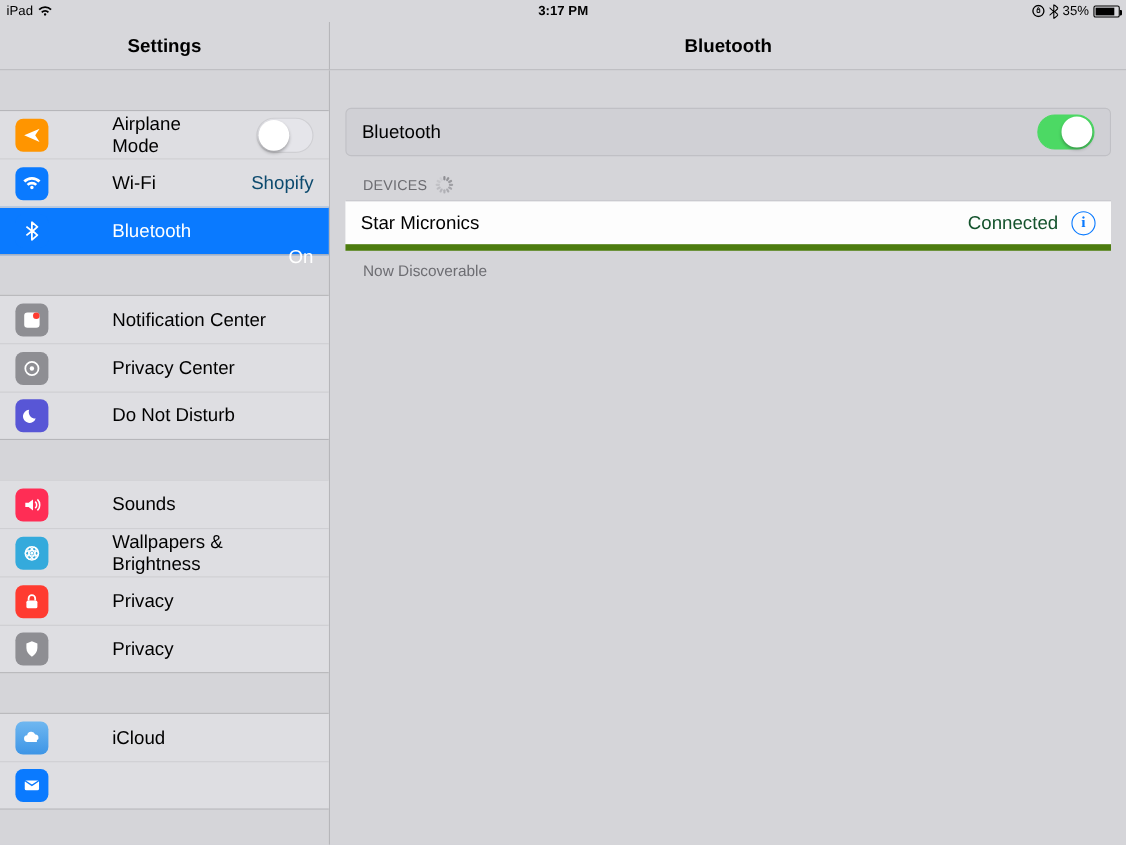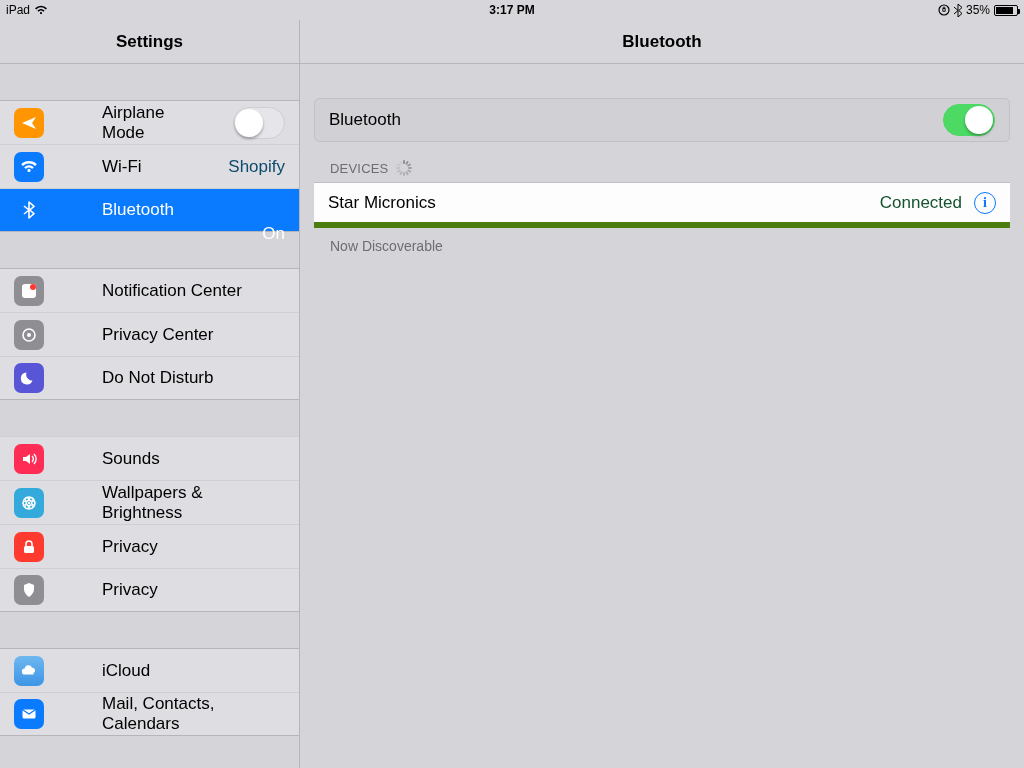--- a/index.html
+++ b/index.html
@@ -229,21 +229,20 @@
         </span>
         <span class="row-label">iCloud</span>
       </div>
       <div class="row last">
         <span class="row-icon ic-mail">
           <svg width="18" height="18" viewBox="0 0 18 18">
               <rect x="2.5" y="4.5" width="13" height="9" rx="1.5" fill="#fff"></rect>
               <path d="M3 5l6 4 6-4" fill="none" stroke="#0a7aff" stroke-width="1.2"></path>
             </svg>
         </span>
-        <span class="row-label">Mail, Contacts, Calendars</span>
       </div>
     </div>
 
     <div class="detail">
       <div class="detail-inner">
         <div class="cell">
           <span class="label">Bluetooth</span>
           <span class="toggle on">
               <span class="knob"></span>
             </span>

